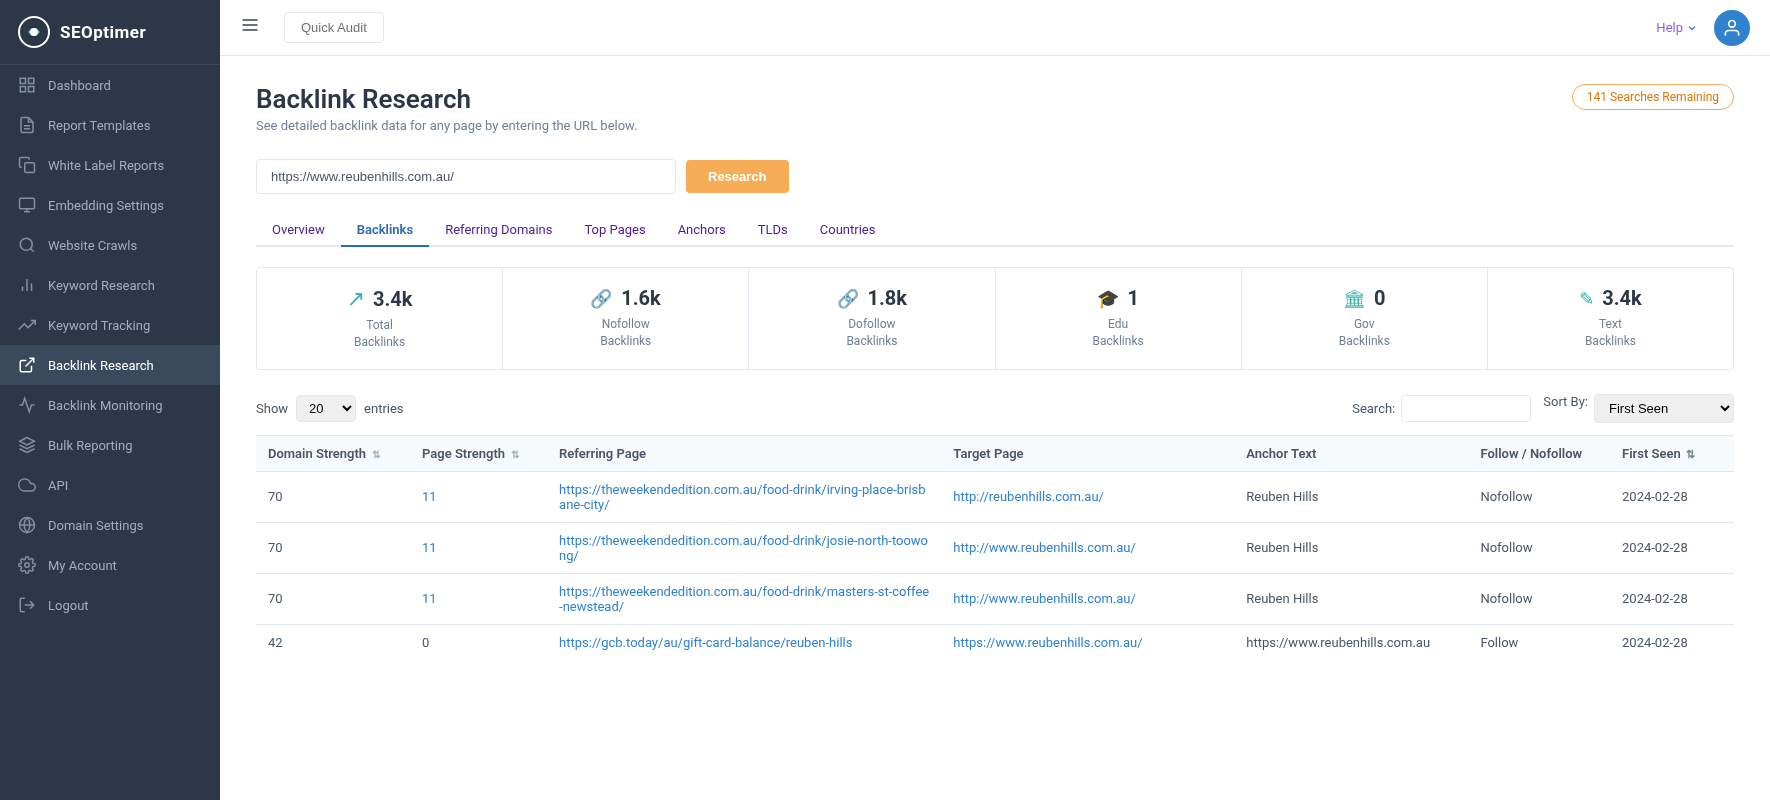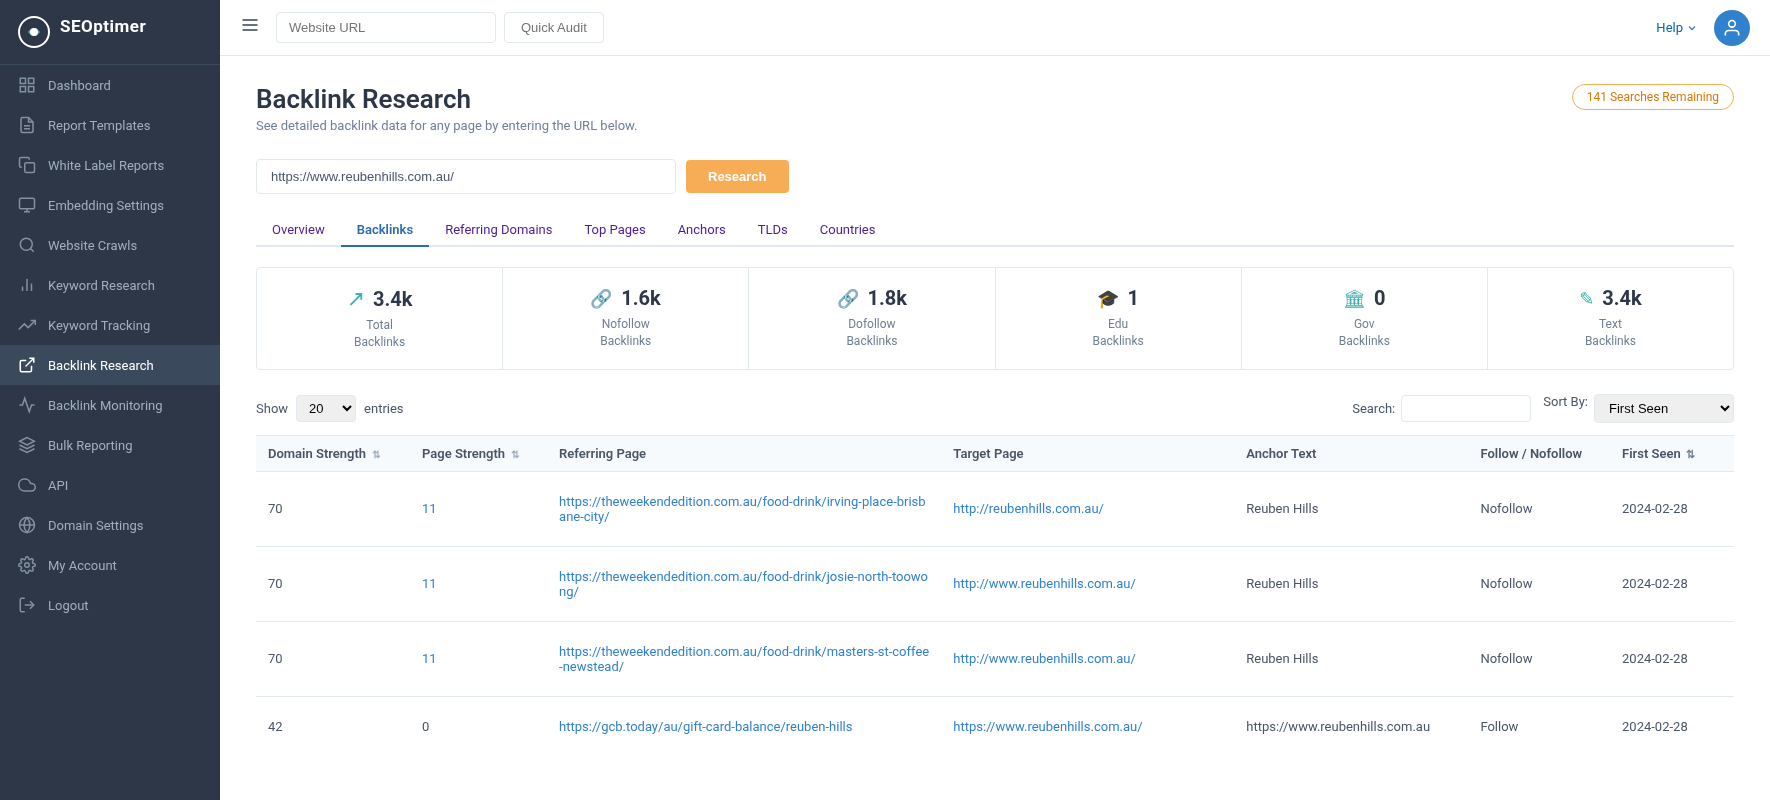--- a/index.html
+++ b/index.html
@@ -11,21 +11,21 @@
       min-width: 220px;
       background: #2d3748;
       color: #cbd5e0;
       display: flex;
       flex-direction: column;
       height: 100%;
       overflow-y: auto;
     }
     #sidebar-logo {
       display: flex;
-      align-items: flex-start;
+      align-items: center;
       padding: 16px 18px;
       background: #2d3748;
       border-bottom: 1px solid #3a4a5c;
     }
     #sidebar-logo .logo-icon {
       width: 32px;
       height: 32px;
       margin-right: 10px;
     }
     #sidebar-logo .logo-text {
@@ -97,21 +97,21 @@
       cursor: pointer;
       color: #737373;
     }
     #topbar-right {
       margin-left: auto;
       display: flex;
       align-items: center;
       gap: 16px;
     }
     #help-btn {
-      color: #0369a1;
+      color: #8b5cf6;
       font-size: 13px;
       cursor: pointer;
       display: flex;
       align-items: center;
       gap: 3px;
     }
     #user-avatar {
       width: 36px;
       height: 36px;
       border-radius: 50%;
@@ -305,21 +305,21 @@
       background: #f7fafc;
       color: #4a5568;
       font-weight: 600;
       padding: 10px 12px;
       text-align: left;
       border-bottom: 1px solid #e2e8f0;
       border-top: 1px solid #e2e8f0;
       white-space: nowrap;
     }
     #data-table td {
-      padding: 22px 12px;
+      padding: 10px 12px;
       border-bottom: 1px solid #e2e8f0;
       color: #4a5568;
       vertical-align: middle;
     }
     #data-table tr:last-child td { border-bottom: none; }
     .link-cell a {
       color: #3182ce;
       text-decoration: none;
       word-break: break-all;
     }
@@ -456,21 +456,20 @@
 <div id="main">
 
   <header id="topbar">
     <div id="hamburger">
       <svg width="20" height="20" viewBox="0 0 24 24" fill="none" stroke="currentColor" stroke-width="2">
         <line x1="3" y1="6" x2="21" y2="6"></line>
           <line x1="3" y1="12" x2="21" y2="12"></line>
           <line x1="3" y1="18" x2="21" y2="18"></line>
       </svg>
     </div>
-    <input id="url-input" type="text" placeholder="Website URL" style="">
     <button id="quick-audit-btn">Quick Audit</button>
     <div id="topbar-right">
       <div id="help-btn">
         <span>Help</span>
         <svg width="12" height="12" viewBox="0 0 24 24" fill="none" stroke="#3182ce" stroke-width="2.5">
             <polyline points="6 9 12 15 18 9"></polyline>
           </svg>
       </div>
       <div id="user-avatar">
         <svg width="20" height="20" viewBox="0 0 24 24" fill="none" stroke="#fff" stroke-width="2">

